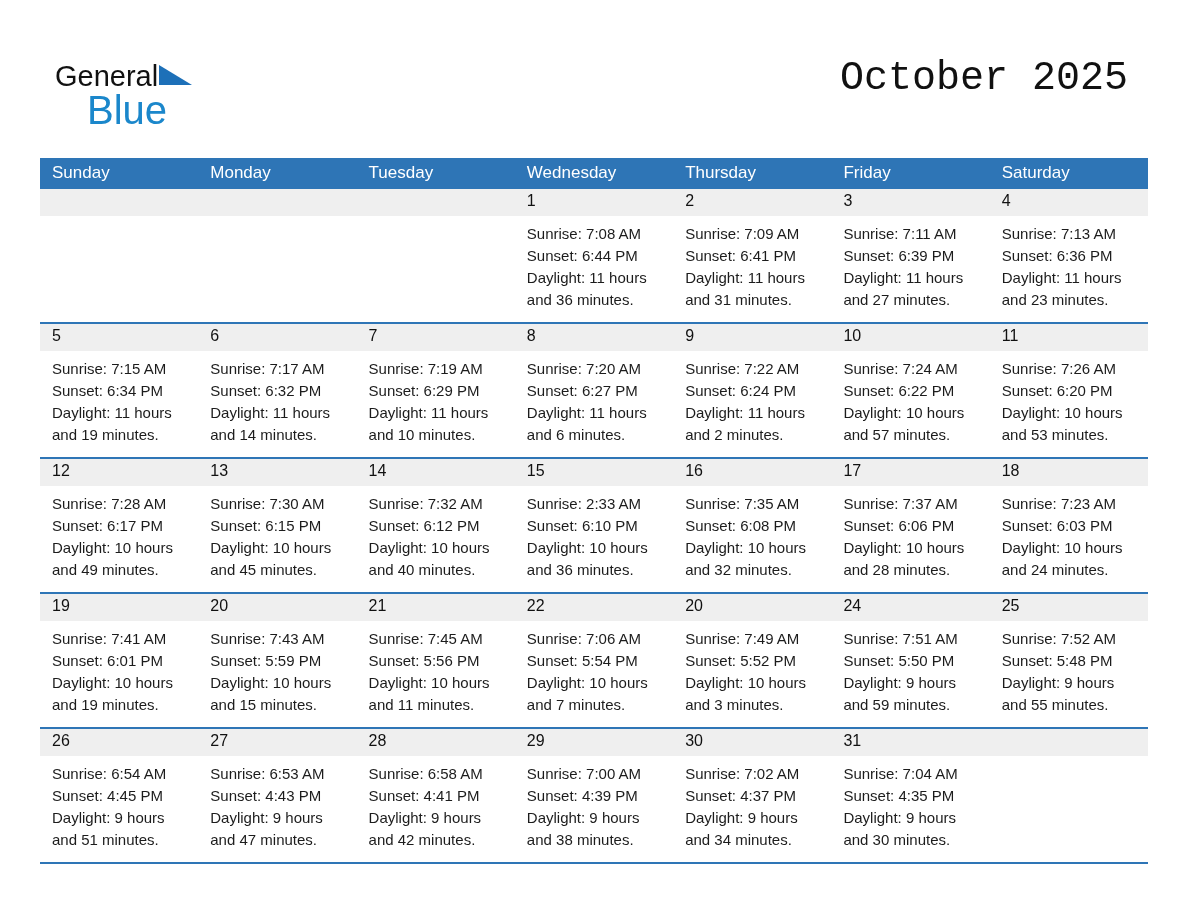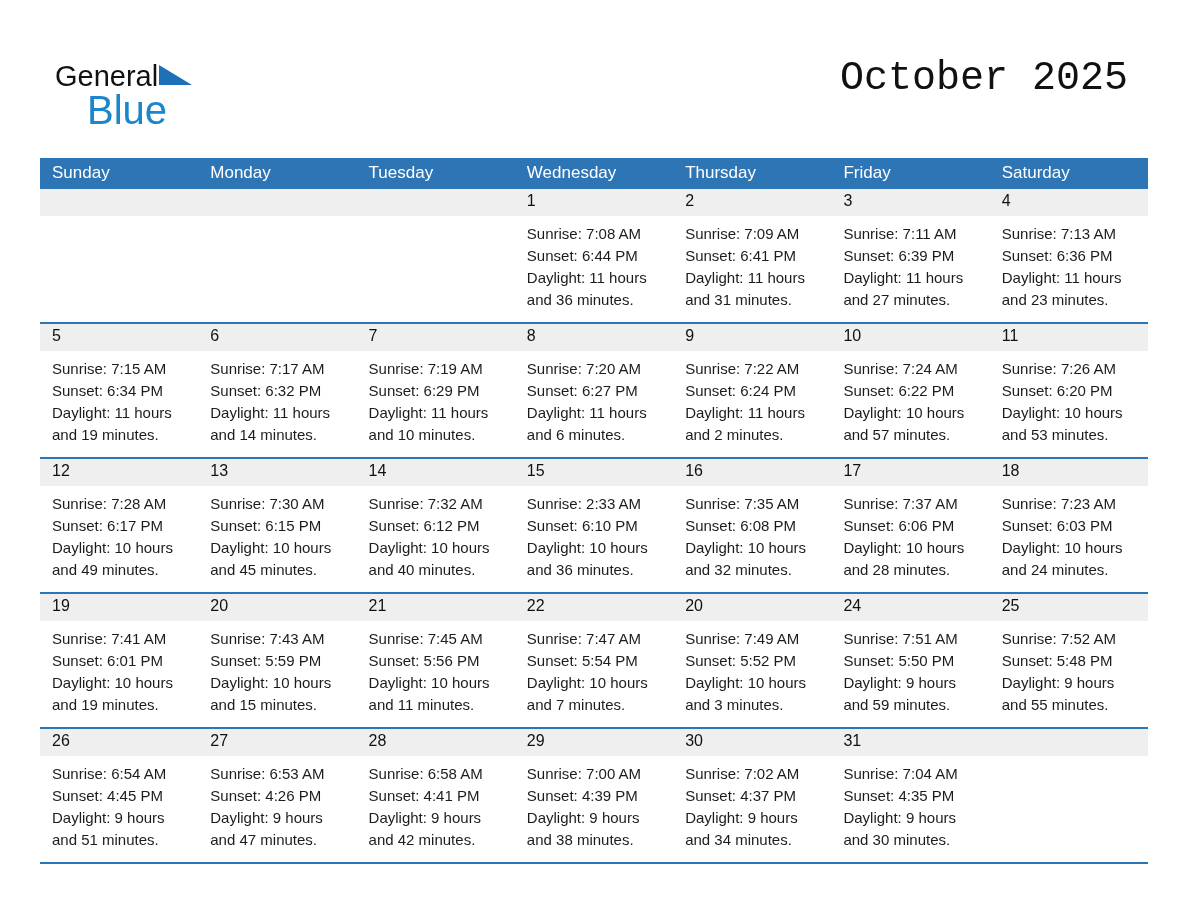--- a/index.html
+++ b/index.html
@@ -325,21 +325,21 @@
               <div class="line">Daylight: 10 hours</div>
               <div class="line">and 15 minutes.</div>
             </div>
             <div class="day-details">
               <div class="line">Sunrise: 7:45 AM</div>
               <div class="line">Sunset: 5:56 PM</div>
               <div class="line">Daylight: 10 hours</div>
               <div class="line">and 11 minutes.</div>
             </div>
             <div class="day-details">
-              <div class="line">Sunrise: 7:47 AM</div>
+              <div class="line">Sunrise: 7:06 AM</div>
               <div class="line">Sunset: 5:54 PM</div>
               <div class="line">Daylight: 10 hours</div>
               <div class="line">and 7 minutes.</div>
             </div>
             <div class="day-details">
               <div class="line">Sunrise: 7:49 AM</div>
               <div class="line">Sunset: 5:52 PM</div>
               <div class="line">Daylight: 10 hours</div>
               <div class="line">and 3 minutes.</div>
             </div>
@@ -369,21 +369,21 @@
           </div>
           <div class="details">
             <div class="day-details">
               <div class="line">Sunrise: 6:54 AM</div>
               <div class="line">Sunset: 4:45 PM</div>
               <div class="line">Daylight: 9 hours</div>
               <div class="line">and 51 minutes.</div>
             </div>
             <div class="day-details">
               <div class="line">Sunrise: 6:53 AM</div>
-              <div class="line">Sunset: 4:26 PM</div>
+              <div class="line">Sunset: 4:43 PM</div>
               <div class="line">Daylight: 9 hours</div>
               <div class="line">and 47 minutes.</div>
             </div>
             <div class="day-details">
               <div class="line">Sunrise: 6:58 AM</div>
               <div class="line">Sunset: 4:41 PM</div>
               <div class="line">Daylight: 9 hours</div>
               <div class="line">and 42 minutes.</div>
             </div>
             <div class="day-details">

